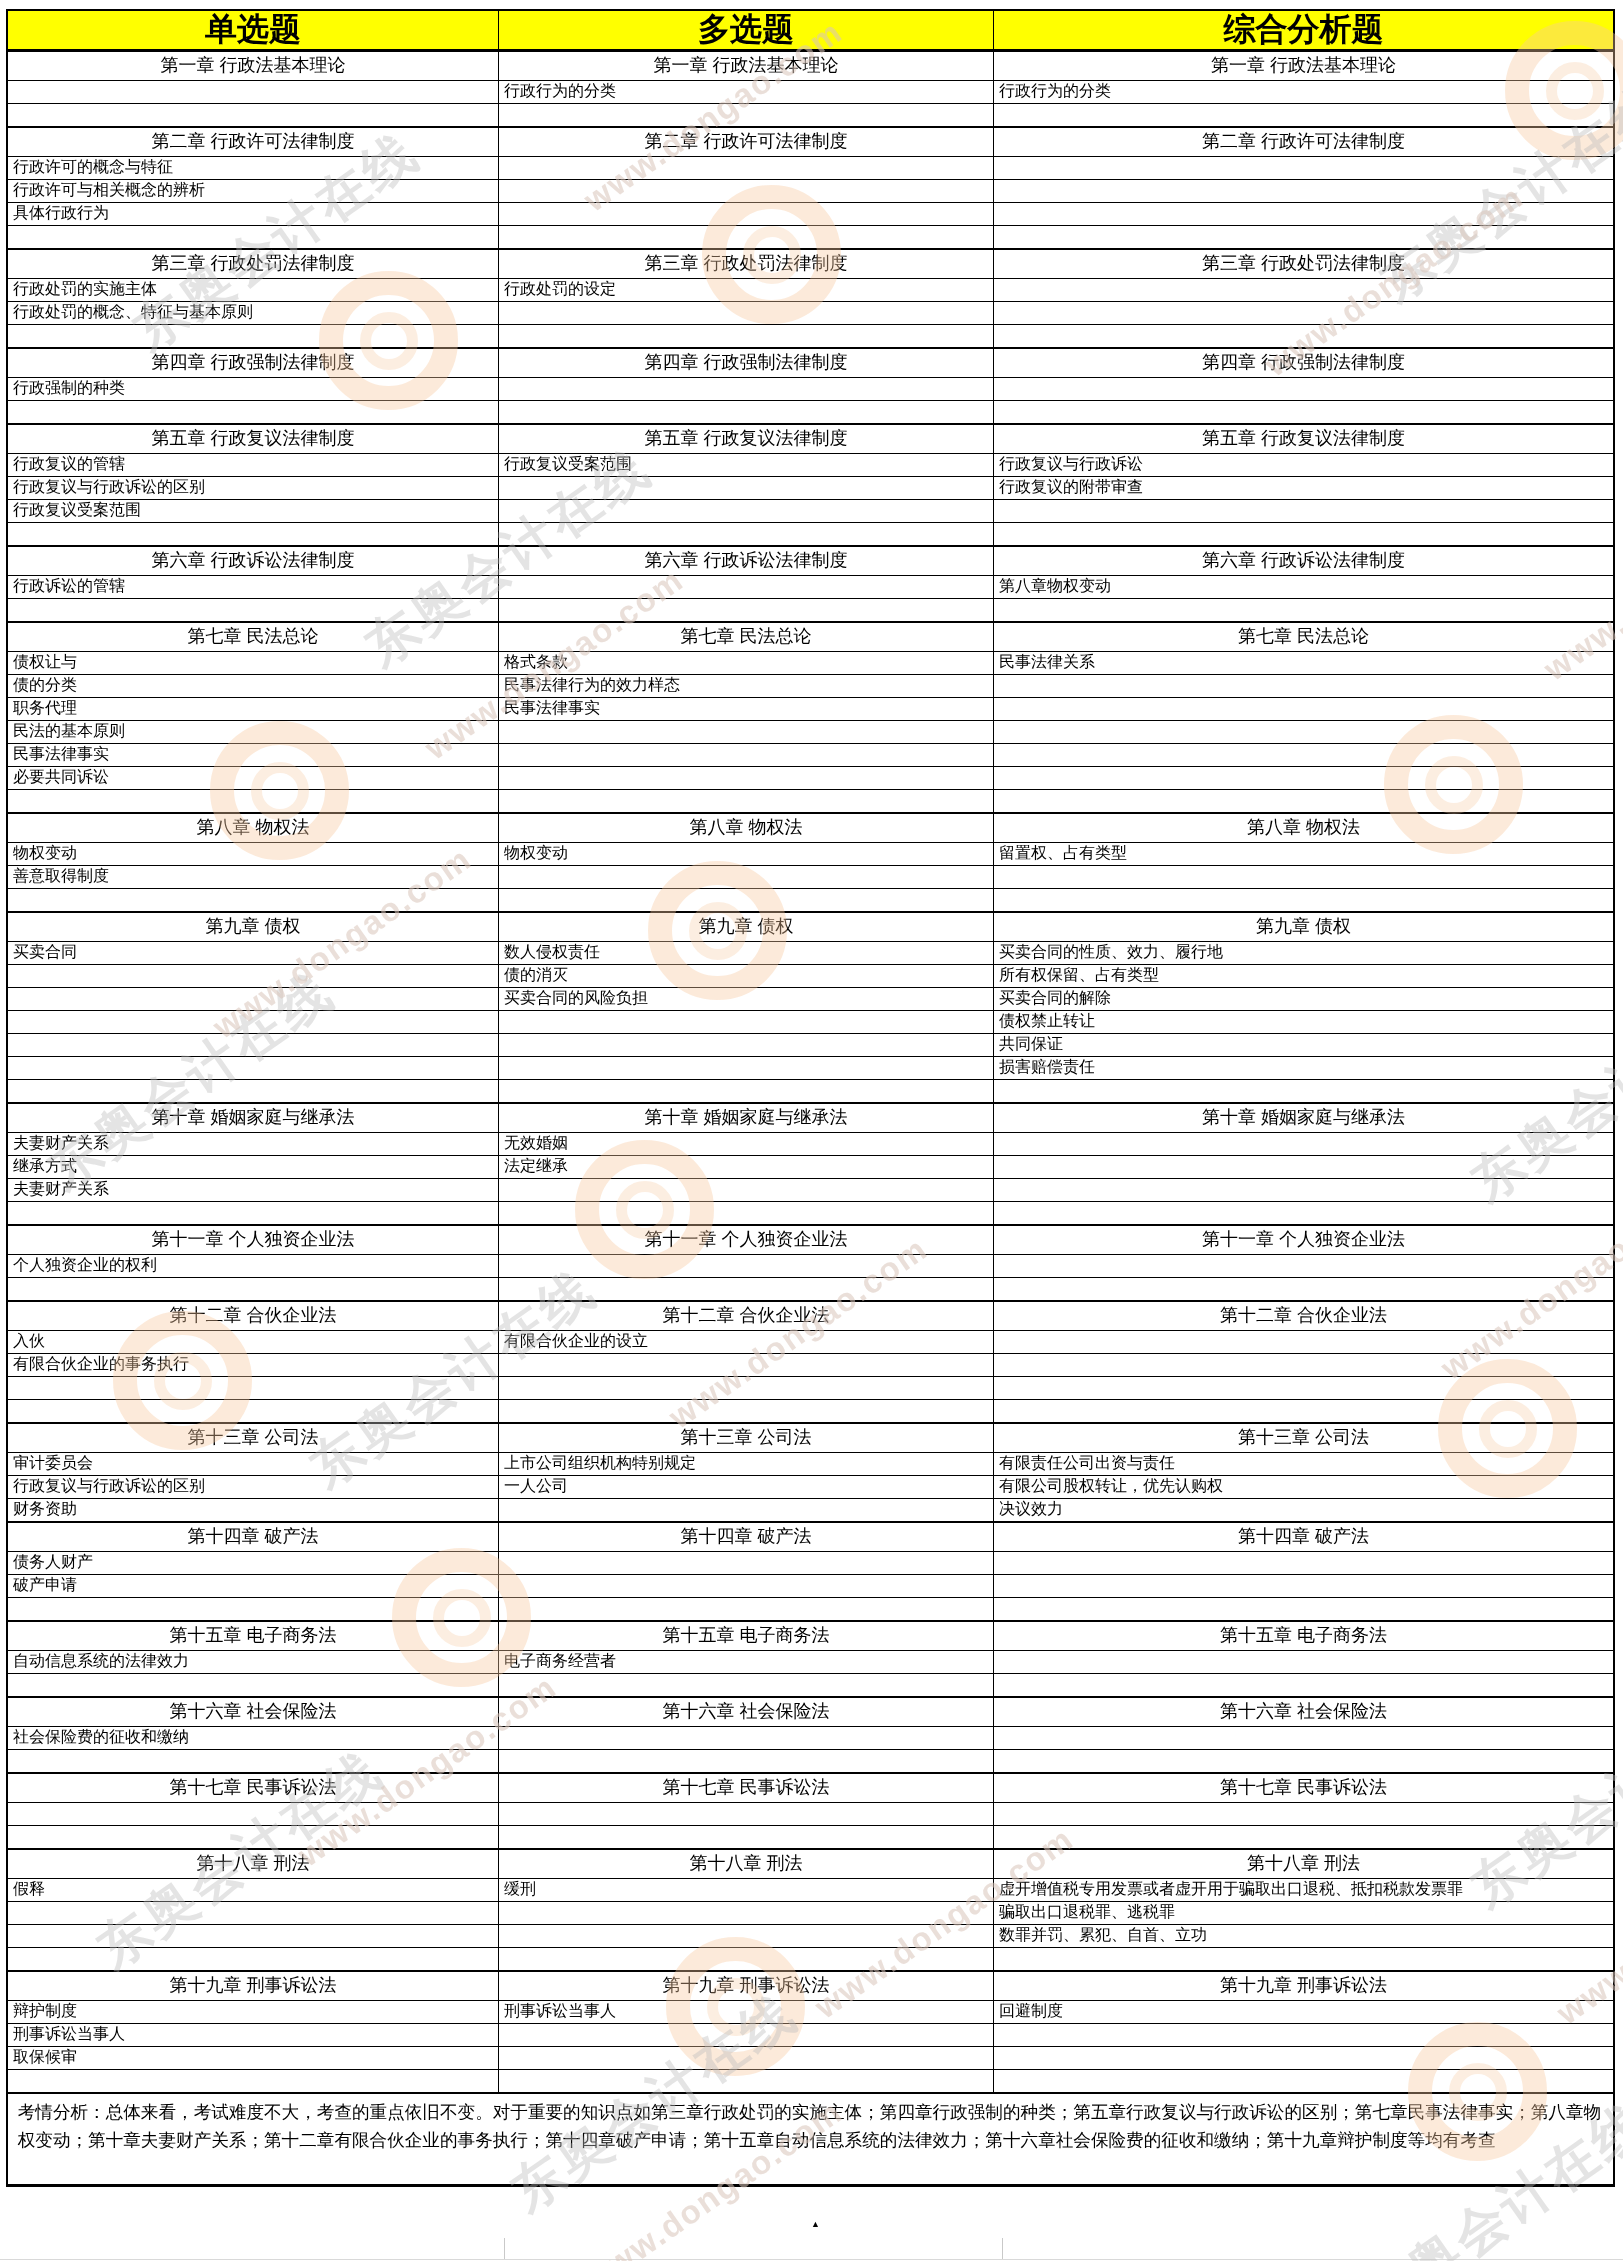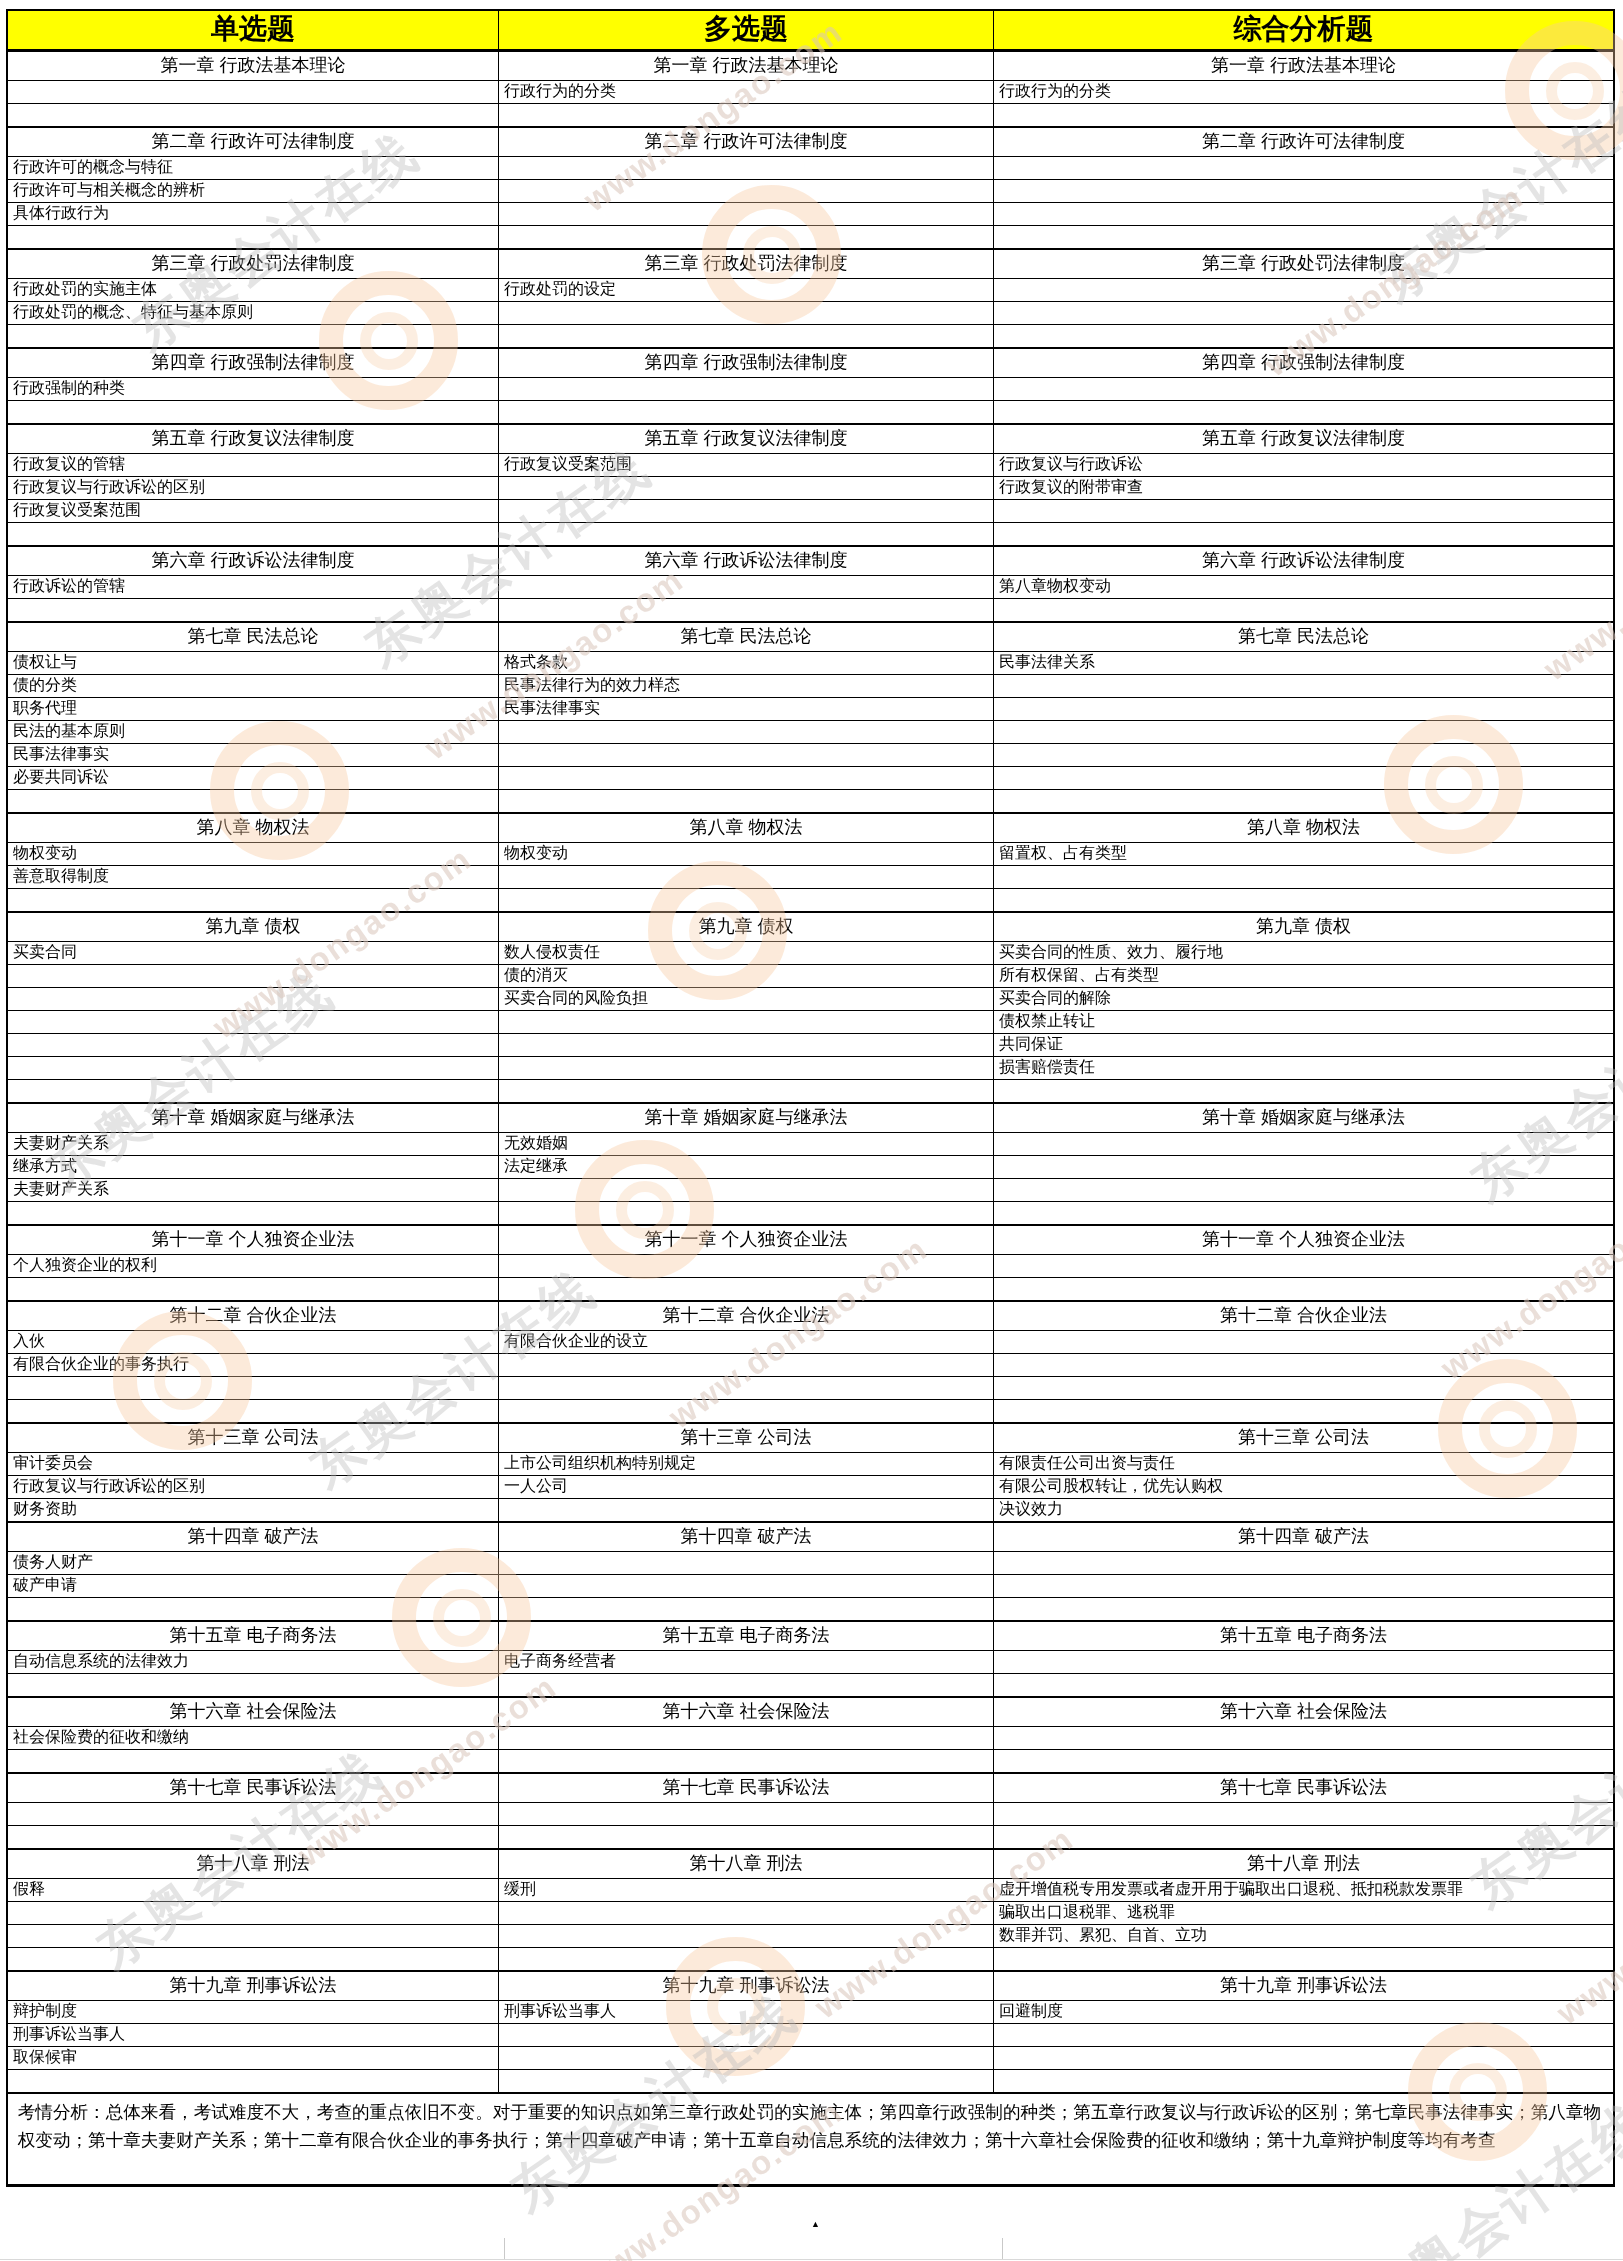--- a/index.html
+++ b/index.html
@@ -12,21 +12,21 @@
     border:2.4px solid #000;box-sizing:border-box;background:transparent;z-index:2;
   }
   .row{display:grid;grid-template-columns:491px 495px 1fr;}
   .row.footer{grid-template-columns:1fr;}
   .cell{
     box-sizing:border-box;border-right:1.8px solid #000;border-bottom:1.8px solid #000;
     overflow:hidden;white-space:nowrap;background:transparent;
   }
   .cell:last-child{border-right:none;}
   .row.band .cell{
-    height:40px;background:#FFFF00;font-weight:bold;font-size:28px;
+    height:40px;background:#FFFF00;font-weight:bold;font-size:32px;
     text-align:center;line-height:36px;border-bottom-width:2.4px;
   }
   .row.chapter .cell{
     height:30px;font-weight:normal;font-size:18px;text-align:center;
     line-height:27px;border-top:1.2px solid #000;
   }
   .row.item .cell{
     height:23px;font-size:16px;text-align:left;line-height:20.7px;padding:0 4.9px;
   }
   .row.footer .cell{

